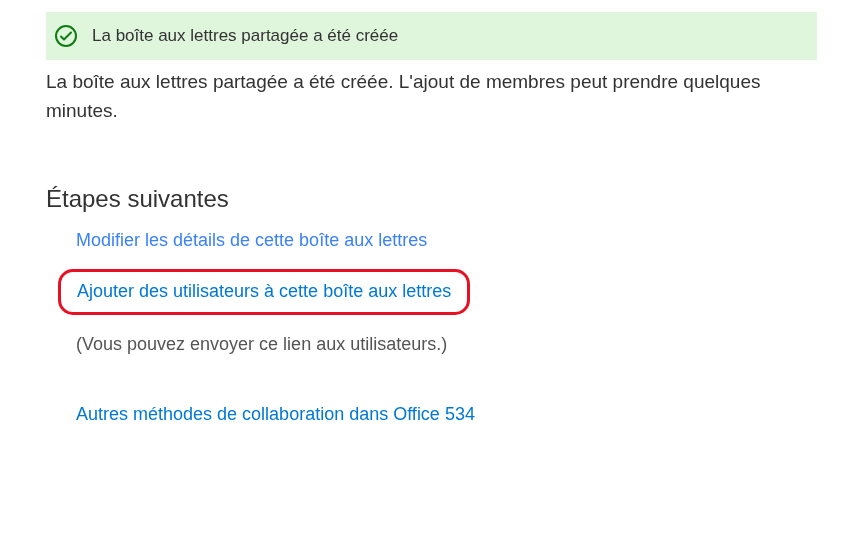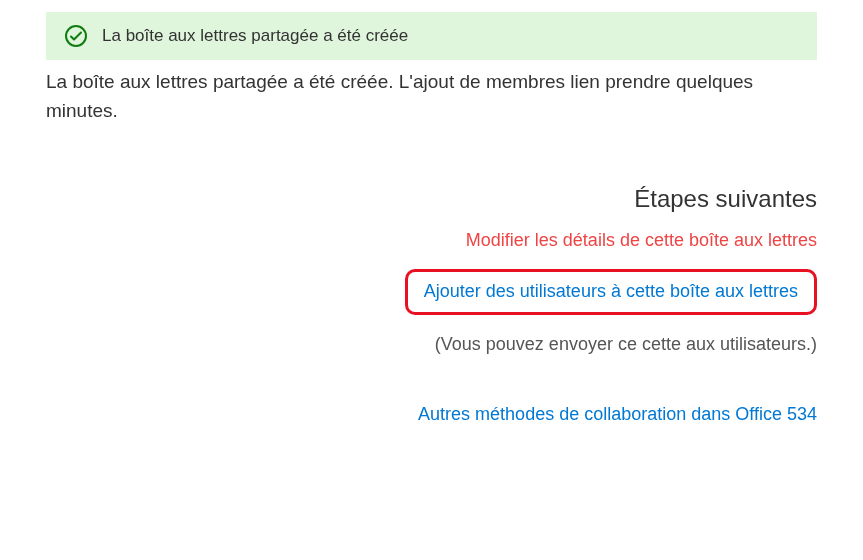--- a/index.html
+++ b/index.html
@@ -11,21 +11,21 @@
       font-family: "Segoe UI", -apple-system, BlinkMacSystemFont, sans-serif;
       font-size: 17px;
       color: #333;
       background: #fff;
       width: 863px;
       height: 560px;
       padding: 0;
     }
     .success-banner {
       background: #dff6dd;
-      padding: 12px 18px;
+      padding: 12px 8px;
       margin: 12px 46px 8px 46px;
       display: flex;
       align-items: center;
       gap: 14px;
     }
     .success-banner .icon {
       color: #107c10;
       display: inline-flex;
     }
     .success-banner .msg {
@@ -33,52 +33,51 @@
       font-size: 17px;
     }
     .description {
       margin: 8px 46px 0 46px;
       font-size: 19px;
       line-height: 1.5;
       color: #333;
     }
     .section {
       margin: 60px 46px 0 46px;
-      text-align: right;
     }
     .section-title {
       font-size: 24px;
       font-weight: 400;
       color: #333;
       margin-bottom: 14px;
     }
     .steps {
       list-style: none;
       padding-left: 30px;
     }
     .steps li {
       font-size: 18px;
       line-height: 1.45;
       margin-bottom: 16px;
     }
     .steps li.disabled {
-      color: #ef4444;
+      color: #3b82f6;
     }
     .steps li a {
       color: #0078d4;
       text-decoration: none;
       cursor: pointer;
     }
     .steps li.note {
       color: #555;
     }
     .highlight {
       display: inline-block;
       border: 3px solid #e81123;
-      border-radius: 10px;
+      border-radius: 15px;
       padding: 6px 16px 8px 16px;
       margin-left: -18px;
     }
     .section.learn-more {
       margin-top: 44px;
     }
     .section.learn-more .steps li {
       margin-bottom: 10px;
     }
   </style>
@@ -88,32 +87,32 @@
 <div class="success-banner">
   <span class="icon">
     <svg width="24" height="24" viewBox="0 0 24 24" fill="none" stroke="#107c10" stroke-width="2">
       <circle cx="12" cy="12" r="10"></circle>
       <path d="M7 12.5l3 3 7-7" stroke-linecap="round" stroke-linejoin="round"></path>
     </svg>
   </span>
   <span class="msg">La boîte aux lettres partagée a été créée</span>
 </div>
 
-<p class="description">La boîte aux lettres partagée a été créée. L'ajout de membres lien prendre quelques minutes.</p>
+<p class="description">La boîte aux lettres partagée a été créée. L'ajout de membres peut prendre quelques minutes.</p>
 
 <div class="section">
   <h2 class="section-title">Étapes suivantes</h2>
   <ul class="steps">
     <li class="disabled">Modifier les détails de cette boîte aux lettres</li>
     <li>
       <span class="highlight">
         <a>Ajouter des utilisateurs à cette boîte aux lettres</a>
       </span>
     </li>
-    <li class="note">(Vous pouvez envoyer ce cette aux utilisateurs.)</li>
+    <li class="note">(Vous pouvez envoyer ce lien aux utilisateurs.)</li>
   </ul>
 </div>
 
 <div class="section learn-more">
   <ul class="steps">
     <li>
       <a>Autres méthodes de collaboration dans Office 534</a>
     </li>
   </ul>
 </div>

